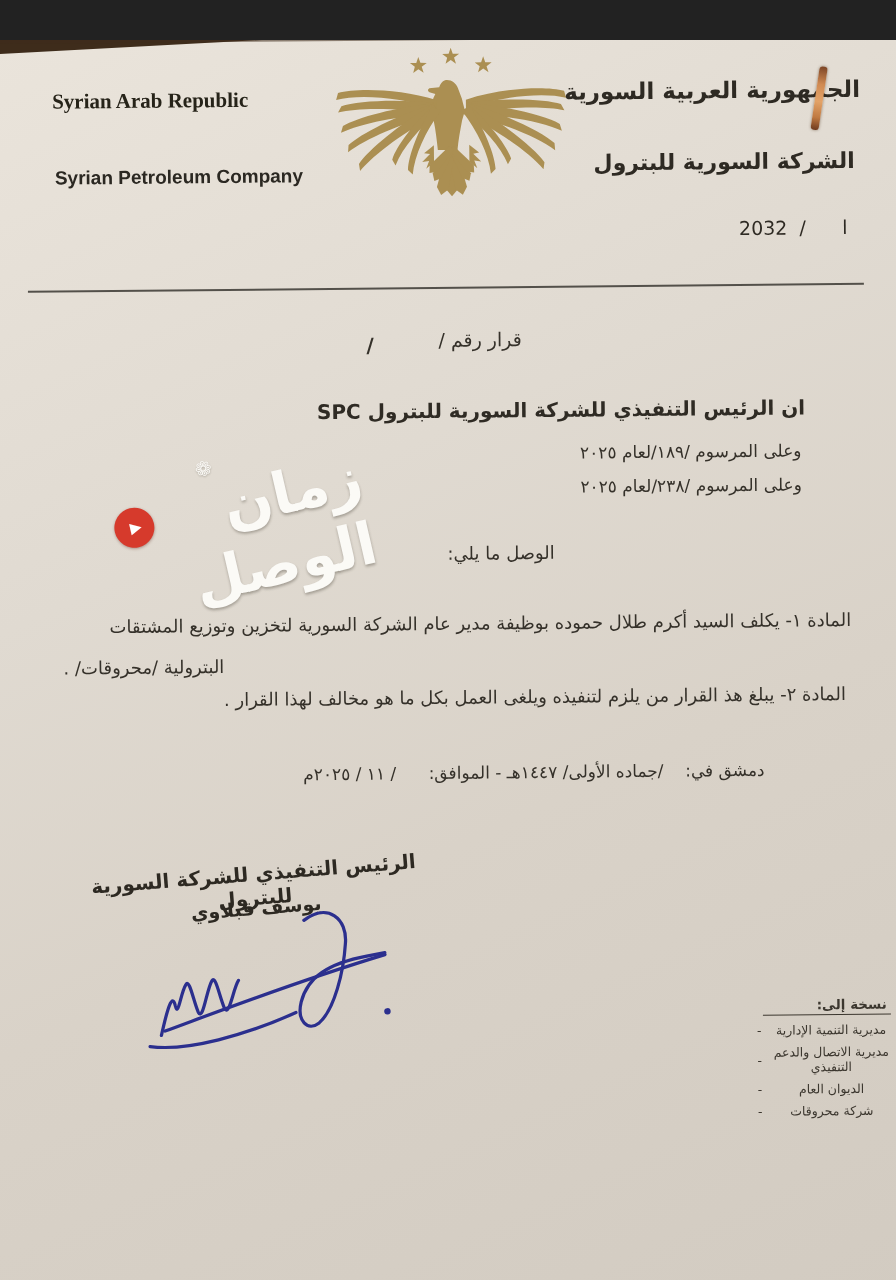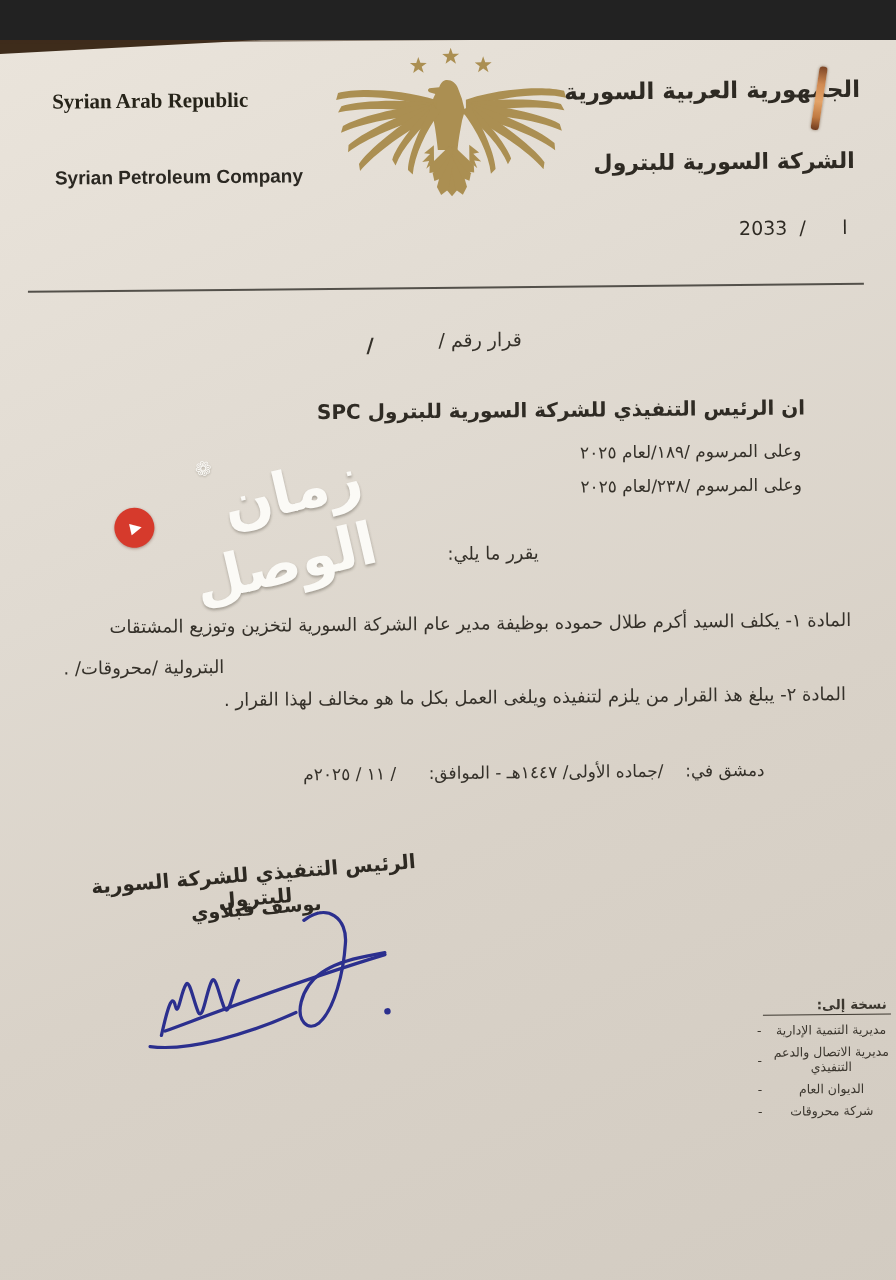--- a/index.html
+++ b/index.html
@@ -113,32 +113,32 @@
           <path transform="rotate(-28 125 106)" d="M122,106 L120,138 L125,144 L130,138 L128,106 Z"></path>
           <path transform="rotate(28 125 106)" d="M122,106 L120,138 L125,144 L130,138 L128,106 Z"></path>
           <path transform="rotate(-42 125 106)" d="M122,106 L120,134 L125,140 L130,134 L128,106 Z"></path>
           <path transform="rotate(42 125 106)" d="M122,106 L120,134 L125,140 L130,134 L128,106 Z"></path>
         </g>
       </g>
     </svg>
 
     <div class="abs ar ar1">الجمهورية العربية السورية</div>
     <div class="abs ar ar2">الشركة السورية للبترول</div>
-    <div class="abs numline pre">2033  /      ا</div>
+    <div class="abs numline pre">2032  /      ا</div>
     <div class="abs scratch"></div>
 
     <div class="abs rule"></div>
 
     <div class="abs ar dec-label">قرار رقم /</div>
     <div class="abs dec-slash">/</div>
 
     <div class="abs ar intro">ان الرئيس التنفيذي للشركة السورية للبترول SPC</div>
     <div class="abs ar ref1">وعلى المرسوم /١٨٩/لعام ٢٠٢٥</div>
     <div class="abs ar ref2">وعلى المرسوم /٢٣٨/لعام ٢٠٢٥</div>
-    <div class="abs ar decides">يقرر ما يلي:</div>
+    <div class="abs ar decides">الوصل ما يلي:</div>
 
     <div class="abs ar art1a">المادة ١- يكلف السيد أكرم طلال حموده بوظيفة مدير  عام الشركة السورية لتخزين وتوزيع المشتقات</div>
     <div class="abs ar art1b">البترولية /محروقات/ .</div>
     <div class="abs ar art2">المادة ٢- يبلغ هذ القرار من يلزم لتنفيذه ويلغى العمل بكل ما هو مخالف لهذا القرار .</div>
 
     <div class="abs ar dateline pre">دمشق في:    /جماده الأولى/ ١٤٤٧هـ - الموافق:      / ١١ / ٢٠٢٥م</div>
 
     <div class="abs sig-block">
       <div class="sig-title ar">الرئيس التنفيذي للشركة السورية للبترول</div>
       <div class="sig-name ar">يوسف قبلاوي</div>

